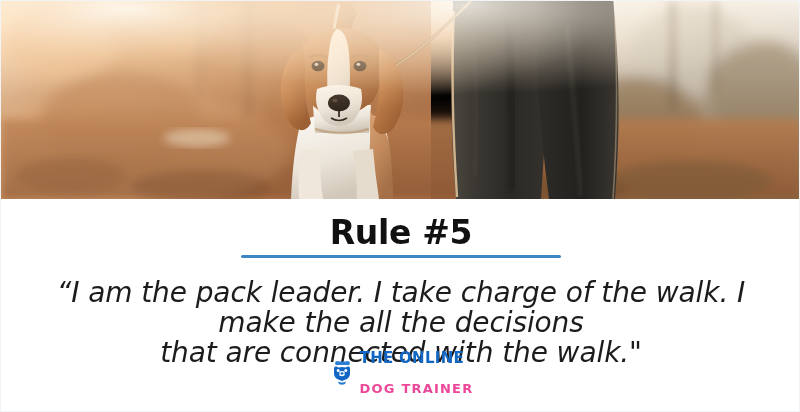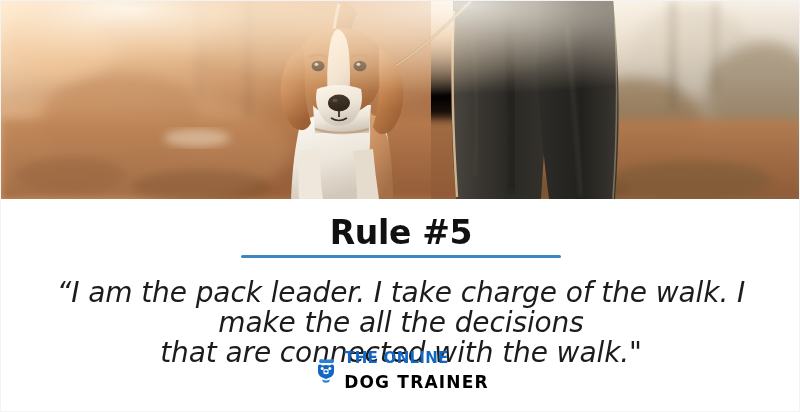--- a/index.html
+++ b/index.html
@@ -103,25 +103,25 @@
     line-height: 1;
   }
   .logo-line1 {
     font-size: 15px;
     font-weight: 700;
     color: #1267c4;
     letter-spacing: 0.3px;
     font-family: "DejaVu Sans", sans-serif;
   }
   .logo-line2 {
-    font-size: 17px;
+    font-size: 13px;
     font-weight: 700;
-    color: #000000;
+    color: #ec4899;
     letter-spacing: 1.2px;
-    margin-top: 8px;
+    margin-top: 16px;
     font-family: "DejaVu Sans", sans-serif;
   }
 </style>
 </head>
 <body>
 
 <div class="card">
 
   <div class="photo">
     <svg class="photo-svg" viewBox="0 0 800 198" preserveAspectRatio="none">

